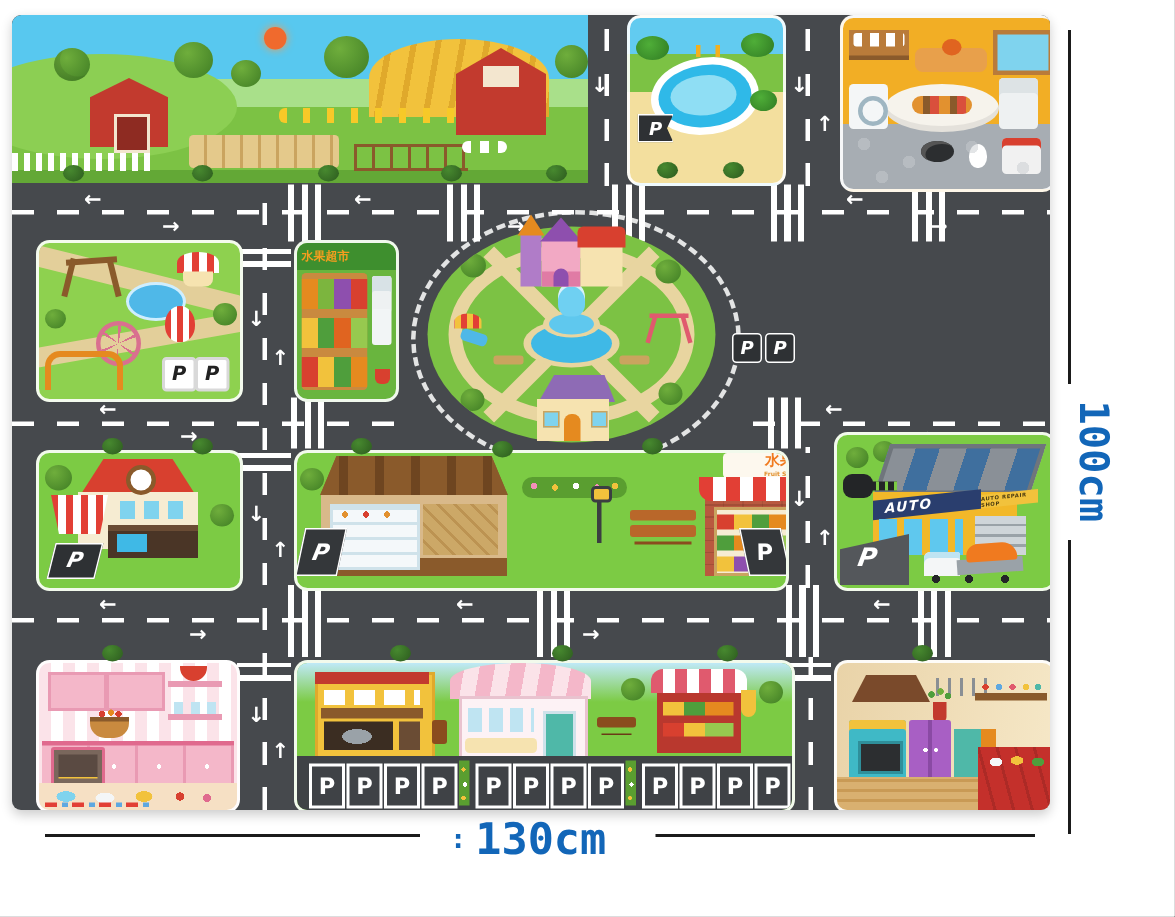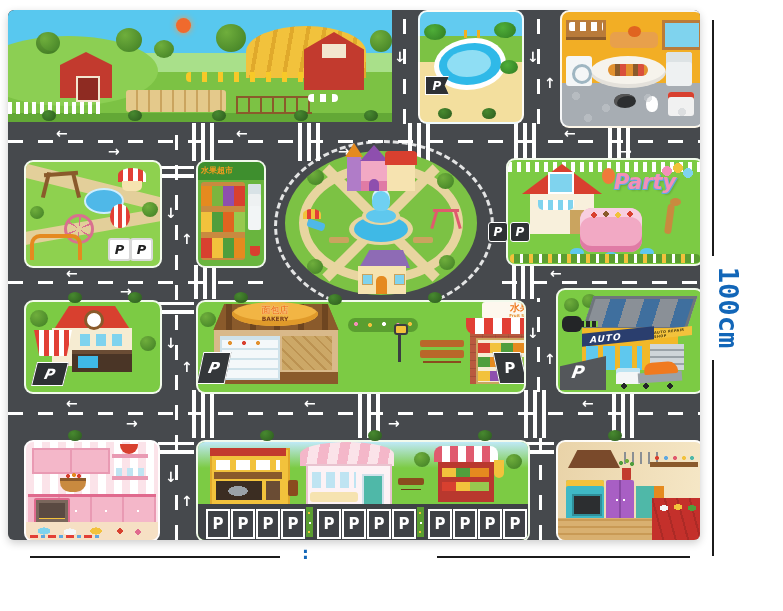--- a/index.html
+++ b/index.html
@@ -232,44 +232,20 @@
     </div>
 
     <div class="d" style="left:344px;top:240px;width:58px;height:46px">
       <div class="d" style="left:0;top:0;width:58px;height:18px;background:#8e6bb5;clip-path:polygon(12% 100%,30% 0,88% 0,100% 100%)"></div>
       <div class="d" style="left:6px;top:16px;width:48px;height:28px;background:#f6e3b0"></div>
       <div class="d" style="left:24px;top:26px;width:11px;height:18px;background:#e58a1f;border-radius:5px 5px 0 0"></div>
       <div class="d" style="left:10px;top:24px;width:9px;height:9px;background:#7fd3ee;border:1px solid #caa45f"></div>
       <div class="d" style="left:42px;top:24px;width:9px;height:9px;background:#7fd3ee;border:1px solid #caa45f"></div>
     </div>
 
-    <div class="block" style="left:498px;top:148px;width:194px;height:104px;background:#7ccb44">
-      <div class="d" style="left:0;top:2px;width:194px;height:10px;background:repeating-linear-gradient(90deg,#fff 0 4px,transparent 4px 9px)"></div>
-      <div class="d" style="left:14px;top:4px;width:0;height:0;border-left:40px solid transparent;border-right:40px solid transparent;border-bottom:30px solid #d8402f"></div>
-      <div class="d" style="left:22px;top:34px;width:64px;height:40px;background:#f8f0dc"></div>
-      <div class="d" style="left:40px;top:12px;width:22px;height:18px;background:#7fd3ee;border:2px solid #fff"></div>
-      <div class="d" style="left:30px;top:40px;width:36px;height:10px;background:repeating-linear-gradient(90deg,#7fd3ee 0 5px,#fff 5px 10px);border-radius:0 0 5px 5px"></div>
-      <div class="d" style="left:62px;top:50px;width:14px;height:24px;background:#caa45f"></div>
-      <div class="d" style="left:94px;top:8px;width:13px;height:16px;background:#f07a3a;border-radius:50%"></div>
-      <span style="position:absolute;left:106px;top:10px;font-size:21px;font-weight:bold;font-style:italic;color:#f48fb8;
-                   text-shadow:1px 1px 0 #5fa8e0,-1px 1px 0 #5fa8e0,2px 2px 2px rgba(0,0,0,.15)">Party</span>
-      <div class="d" style="left:152px;top:2px;width:34px;height:20px;
-           background:radial-gradient(circle 7px at 7px 9px,#f48fb8 70%,transparent 71%),radial-gradient(circle 7px at 18px 6px,#f2c23c 70%,transparent 71%),radial-gradient(circle 7px at 28px 11px,#7fd3ee 70%,transparent 71%)"></div>
-      <div class="d" style="left:72px;top:48px;width:62px;height:44px;background:#f2a9c4;border-radius:12px;
-           box-shadow:inset 0 9px 0 #f8cfe0,inset 0 -6px 0 #e07ba5"></div>
-      <div class="d" style="left:80px;top:50px;width:46px;height:10px;
-           background:radial-gradient(circle 4px at 6px 5px,#d8402f 70%,transparent 71%),radial-gradient(circle 4px at 18px 4px,#8a5a2b 70%,transparent 71%),radial-gradient(circle 4px at 30px 5px,#f2c23c 70%,transparent 71%),radial-gradient(circle 4px at 42px 4px,#d8402f 70%,transparent 71%)"></div>
-      <div class="d" style="left:62px;top:88px;width:14px;height:9px;background:#5fc8ee;border-radius:50%"></div>
-      <div class="d" style="left:96px;top:92px;width:14px;height:9px;background:#5fc8ee;border-radius:50%"></div>
-      <div class="d" style="left:132px;top:88px;width:14px;height:9px;background:#5fc8ee;border-radius:50%"></div>
-      <div class="d" style="left:158px;top:44px;width:7px;height:30px;background:#c98a3f;border-radius:4px;transform:rotate(8deg)"></div>
-      <div class="d" style="left:162px;top:38px;width:11px;height:8px;background:#c98a3f;border-radius:50%"></div>
-      <div class="d" style="left:2px;top:94px;width:190px;height:9px;border-radius:4px;
-           background:repeating-linear-gradient(90deg,#f2c23c 0 4px,#5a9e30 4px 10px,#fff 10px 13px,#5a9e30 13px 19px)"></div>
-    </div>
     <div class="psign" style="left:480px;top:212px;width:18px;height:18px;font-size:12px;border-radius:3px">
       <span>P</span>
       </div>
     <div class="psign" style="left:502px;top:212px;width:18px;height:18px;font-size:12px;border-radius:3px">
       <span>P</span>
       </div>
 
     <div class="block" style="left:16px;top:290px;width:134px;height:90px;background:#7ccb44">
       <div class="d" style="left:18px;top:4px;width:96px;height:24px;background:#d8402f;clip-path:polygon(10% 100%,26% 0,74% 0,90% 100%);border-radius:4px"></div>
       <div class="d" style="left:26px;top:26px;width:80px;height:38px;background:#f6ecd2"></div>
@@ -283,25 +259,20 @@
       <div class="tree" style="left:114px;top:34px;width:16px;height:15px"></div>
       <div class="psign" style="left:8px;top:60px;width:30px;height:22px;font-size:14px;transform:skewX(-14deg)">
         <span>P</span>
         </div>
     </div>
 
     <div class="block" style="left:188px;top:290px;width:326px;height:90px;background:#7ccb44">
 
       <div class="d" style="left:10px;top:2px;width:136px;height:26px;background:#8a5a2b;clip-path:polygon(4% 100%,12% 0,88% 0,96% 100%);
            background-image:repeating-linear-gradient(90deg,#8a5a2b 0 18px,#6e4520 18px 24px)"></div>
-      <div class="d" style="left:34px;top:0;width:86px;height:24px;background:#f2b544;border-radius:50%;
-           box-shadow:inset 0 -5px 0 #e09a2a;display:flex;flex-direction:column;align-items:center;justify-content:center">
-        <span style="font-size:9px;font-weight:bold;color:#f07a1f;line-height:1;text-shadow:0 0 1px #fff">面包店</span>
-        <span style="font-size:6px;font-weight:bold;color:#7a3c18;line-height:1.2">BAKERY</span>
-      </div>
       <div class="d" style="left:16px;top:28px;width:124px;height:54px;background:#d9b98a;box-shadow:inset 0 -12px 0 #8a5a2b"></div>
       <div class="d" style="left:22px;top:34px;width:56px;height:40px;background:#f4f8fa;border:2px solid #cfe2ea;
            background-image:repeating-linear-gradient(0deg,transparent 0 8px,#cfe2ea 8px 10px),radial-gradient(circle 3px at 8px 5px,#e2912f 70%,transparent 71%),radial-gradient(circle 3px at 22px 5px,#d8402f 70%,transparent 71%),radial-gradient(circle 3px at 36px 5px,#e2912f 70%,transparent 71%)"></div>
       <div class="d" style="left:84px;top:34px;width:50px;height:34px;background:#caa45f;opacity:.8;
            background-image:repeating-linear-gradient(45deg,transparent 0 6px,#b58a45 6px 8px)"></div>
 
       <div class="d" style="left:150px;top:16px;width:70px;height:14px;border-radius:7px;background:#5a9e30;
            background-image:radial-gradient(circle 3px at 8px 6px,#f48fb8 70%,transparent 71%),radial-gradient(circle 3px at 22px 7px,#f2c23c 70%,transparent 71%),radial-gradient(circle 3px at 36px 6px,#fff 70%,transparent 71%),radial-gradient(circle 3px at 50px 7px,#f48fb8 70%,transparent 71%),radial-gradient(circle 3px at 62px 6px,#f2c23c 70%,transparent 71%)"></div>
       <div class="d" style="left:200px;top:26px;width:3px;height:34px;background:#3b3e41"></div>
       <div class="d" style="left:196px;top:22px;width:10px;height:7px;background:#f2c23c;border:2px solid #3b3e41;border-radius:3px"></div>
@@ -507,15 +478,16 @@
   </div>
 
   <div class="line" style="left:712px;top:20px;width:2px;height:236px"></div>
   <div class="line" style="left:712px;top:360px;width:2px;height:196px"></div>
   <span class="dim" style="position:absolute;left:688px;top:292px;font-size:27px;transform:rotate(90deg);transform-origin:center;display:inline-block;white-space:nowrap">100cm</span>
 
   <div class="line" style="left:30px;top:556px;width:250px;height:2px"></div>
   <div class="line" style="left:437px;top:556px;width:253px;height:2px"></div>
   <div class="d" style="left:300px;top:542px;display:flex;align-items:center">
     <span class="dim" style="font-size:18px;margin-right:6px">: </span>
+    <span class="dim" style="font-size:29px">130cm</span>
   </div>
 
 </div>
 
 </body></html>

